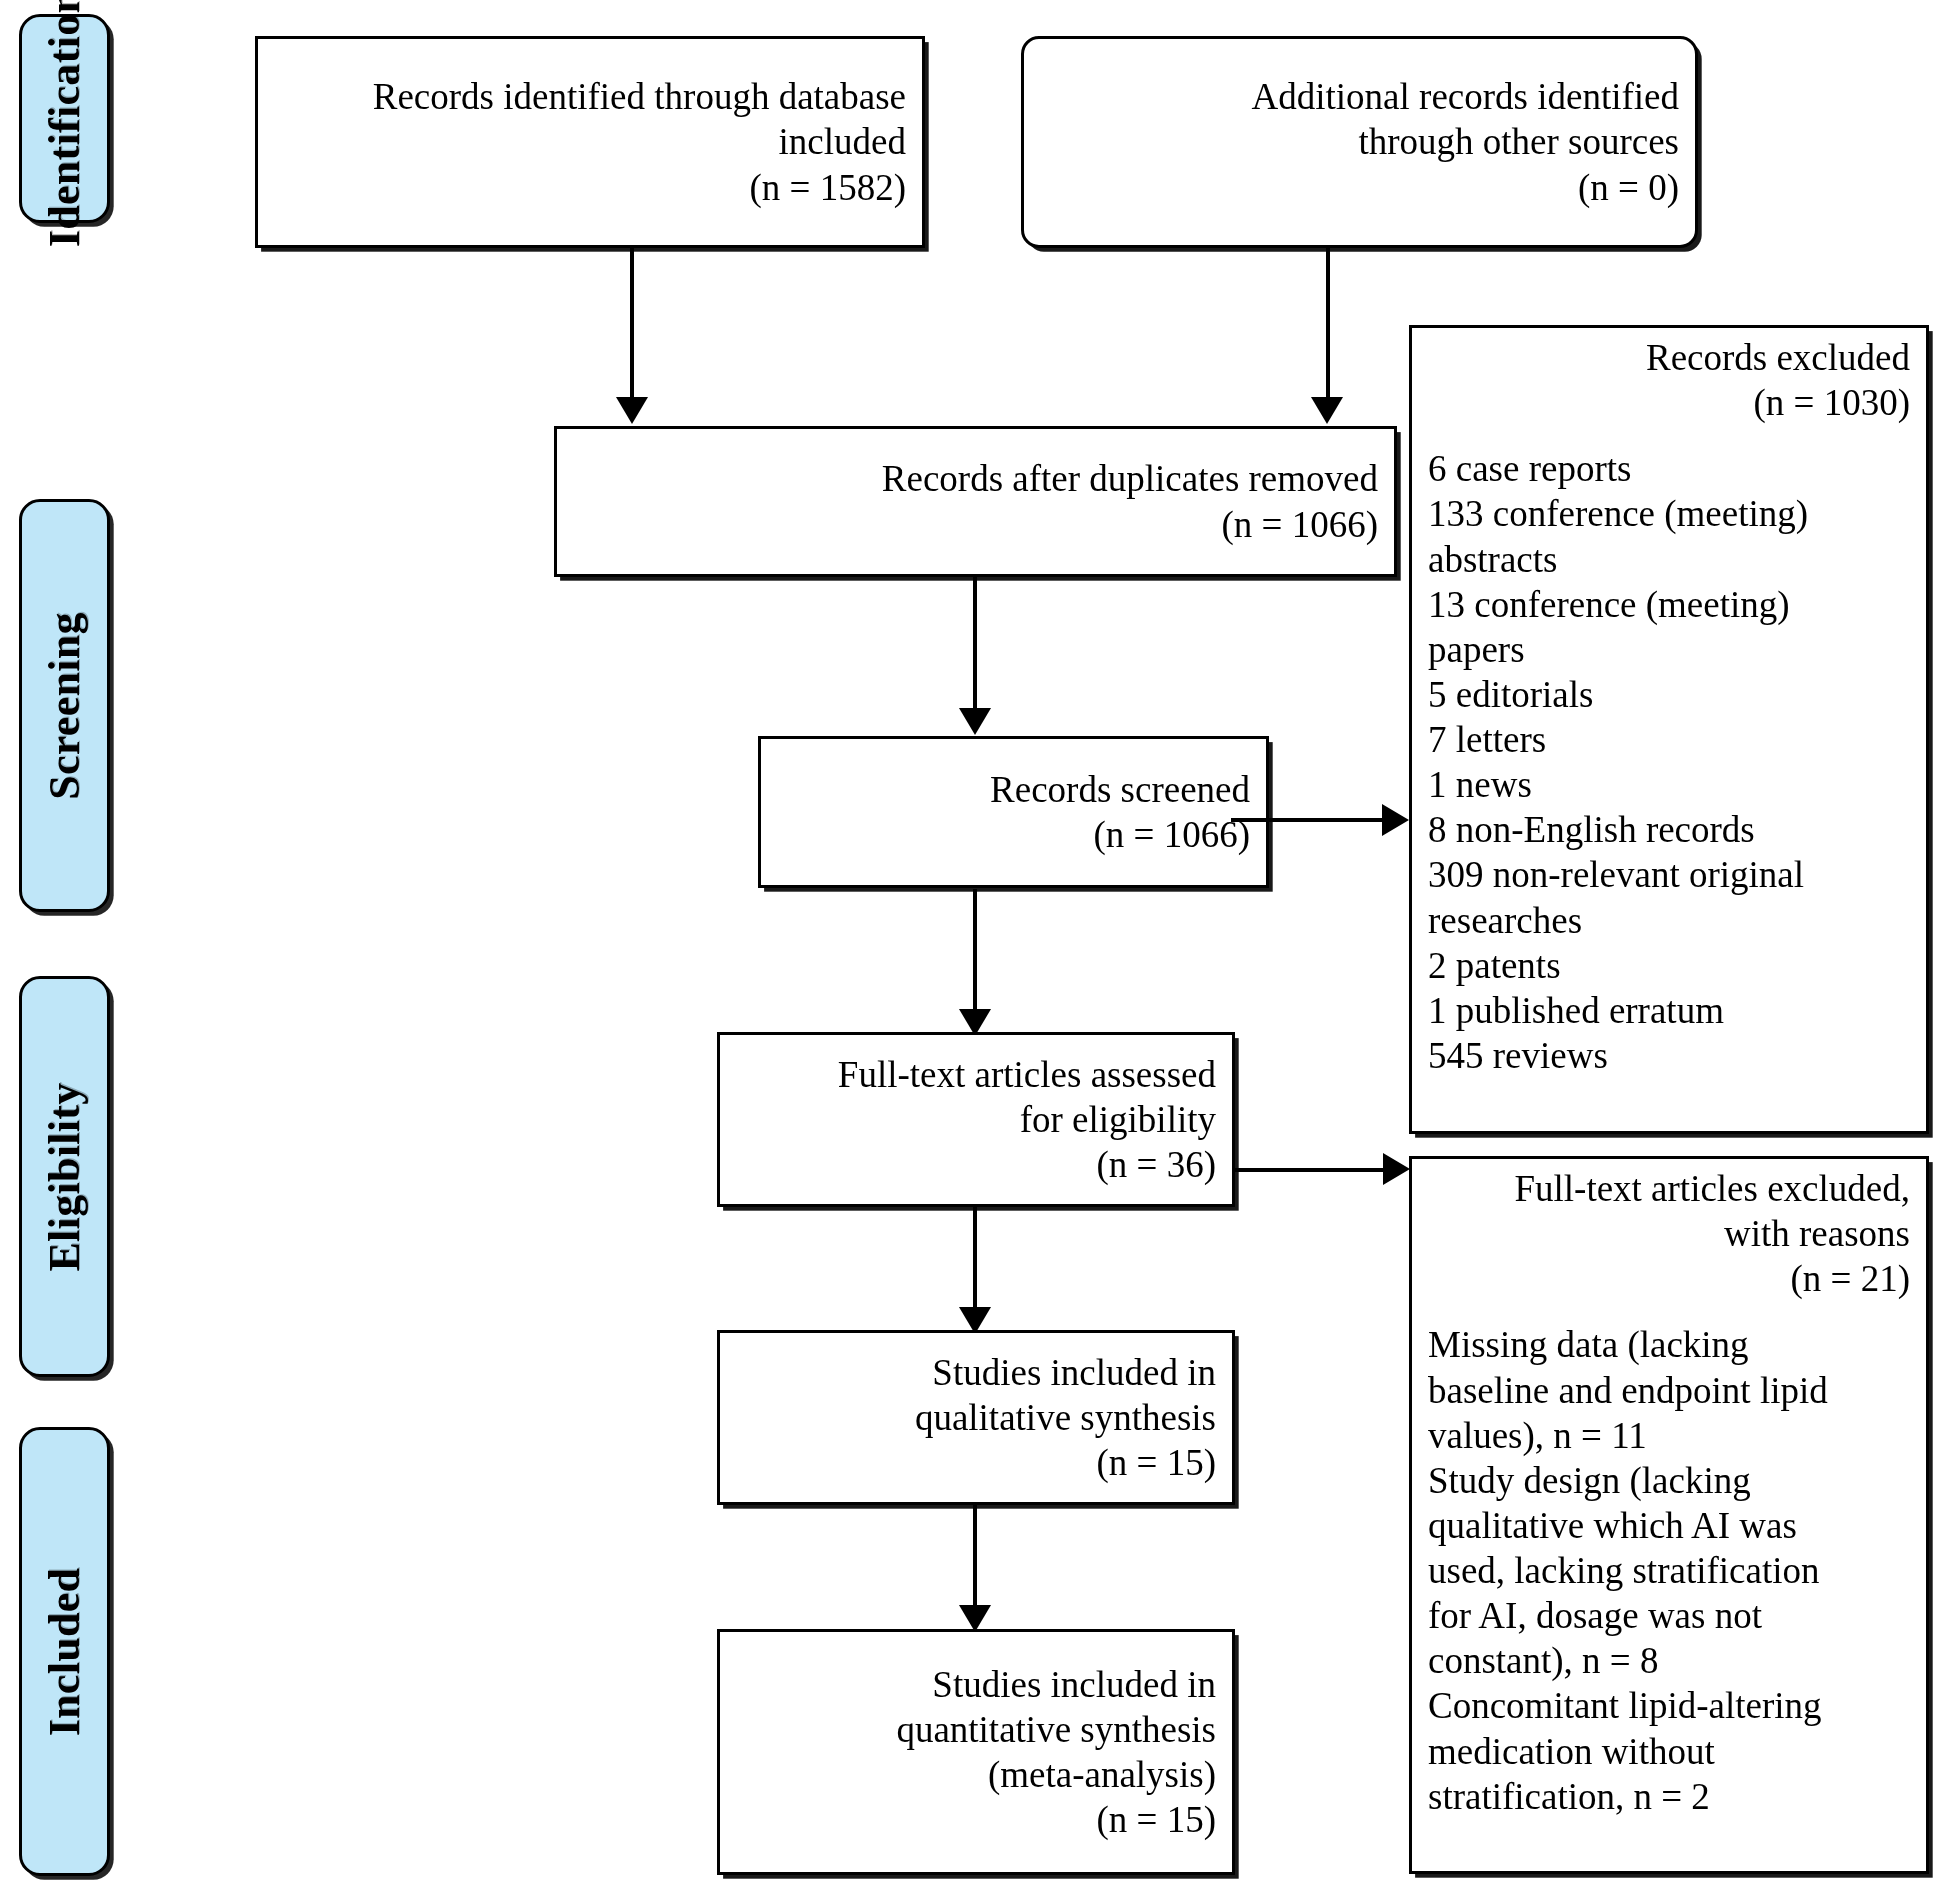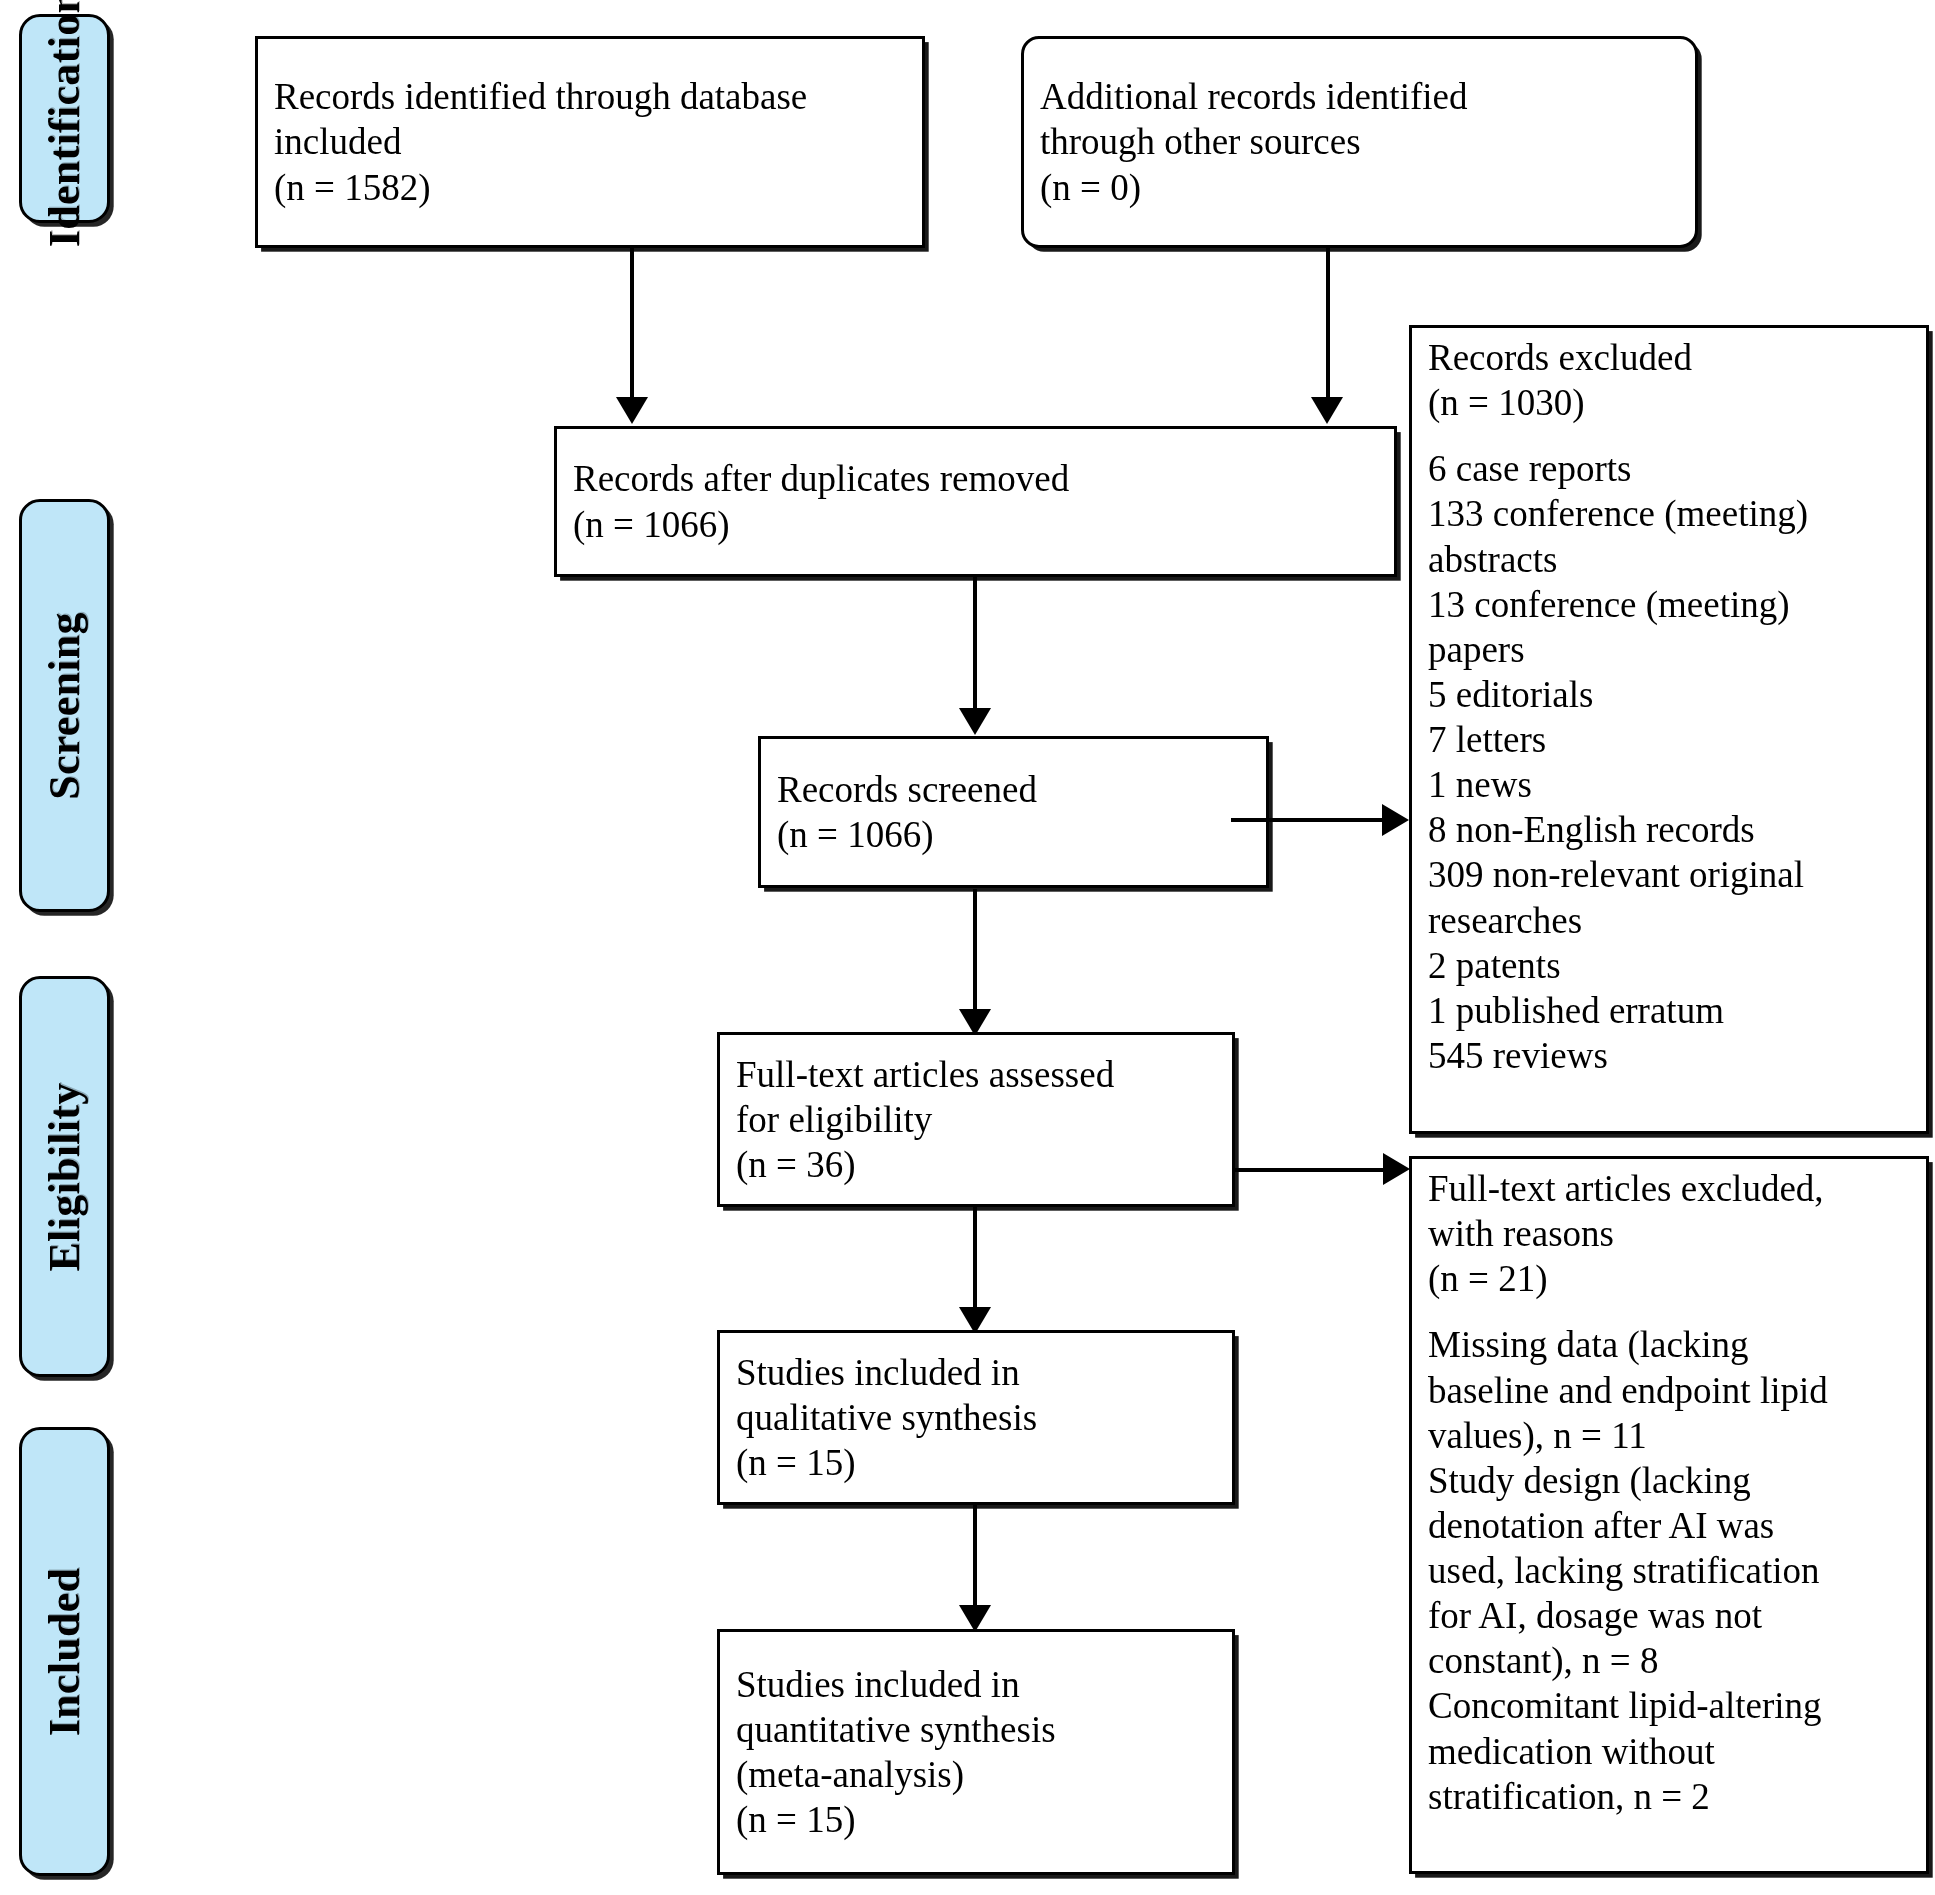--- a/index.html
+++ b/index.html
@@ -20,21 +20,21 @@
     text-shadow:1.2px 1.2px 0 rgba(0,0,0,0.25);
   }
 
   
   .fbox{
     position:absolute;background:#fff;border:3.1px solid #000;box-sizing:border-box;
     box-shadow:4.9px 4.9px 0 -1.2px rgba(0,0,0,0.9);
     display:flex;align-items:center;justify-content:center;
   }
   .fbox .inner{width:100%;padding:0 16px;box-sizing:border-box;}
-  .ctr{text-align:left;font-size:37px;line-height:1.22;}
+  .ctr{text-align:right;font-size:37px;line-height:1.22;}
   .lst{text-align:left;font-size:37px;line-height:1.22;}
   .gap{height:21px;}
 
   
   .fbox.topalign{align-items:flex-start;}
   .fbox.topalign .inner{padding-top:7px;}
 
   
   .vline{position:absolute;background:#000;width:3.7px;}
   .hline{position:absolute;background:#000;height:3.7px;}
@@ -181,21 +181,21 @@
         <div>Full-text articles excluded,</div>
         <div>with reasons</div>
         <div>(n = 21)</div>
       </div>
       <div class="gap"></div>
       <div class="lst">
         <div>Missing data (lacking</div>
         <div>baseline and endpoint lipid</div>
         <div>values), n = 11</div>
         <div>Study design (lacking</div>
-        <div>denotation after AI was</div>
+        <div>qualitative which AI was</div>
         <div>used, lacking stratification</div>
         <div>for AI, dosage was not</div>
         <div>constant), n = 8</div>
         <div>Concomitant lipid-altering</div>
         <div>medication without</div>
         <div>stratification, n = 2</div>
       </div>
     </div>
   </div>
 

